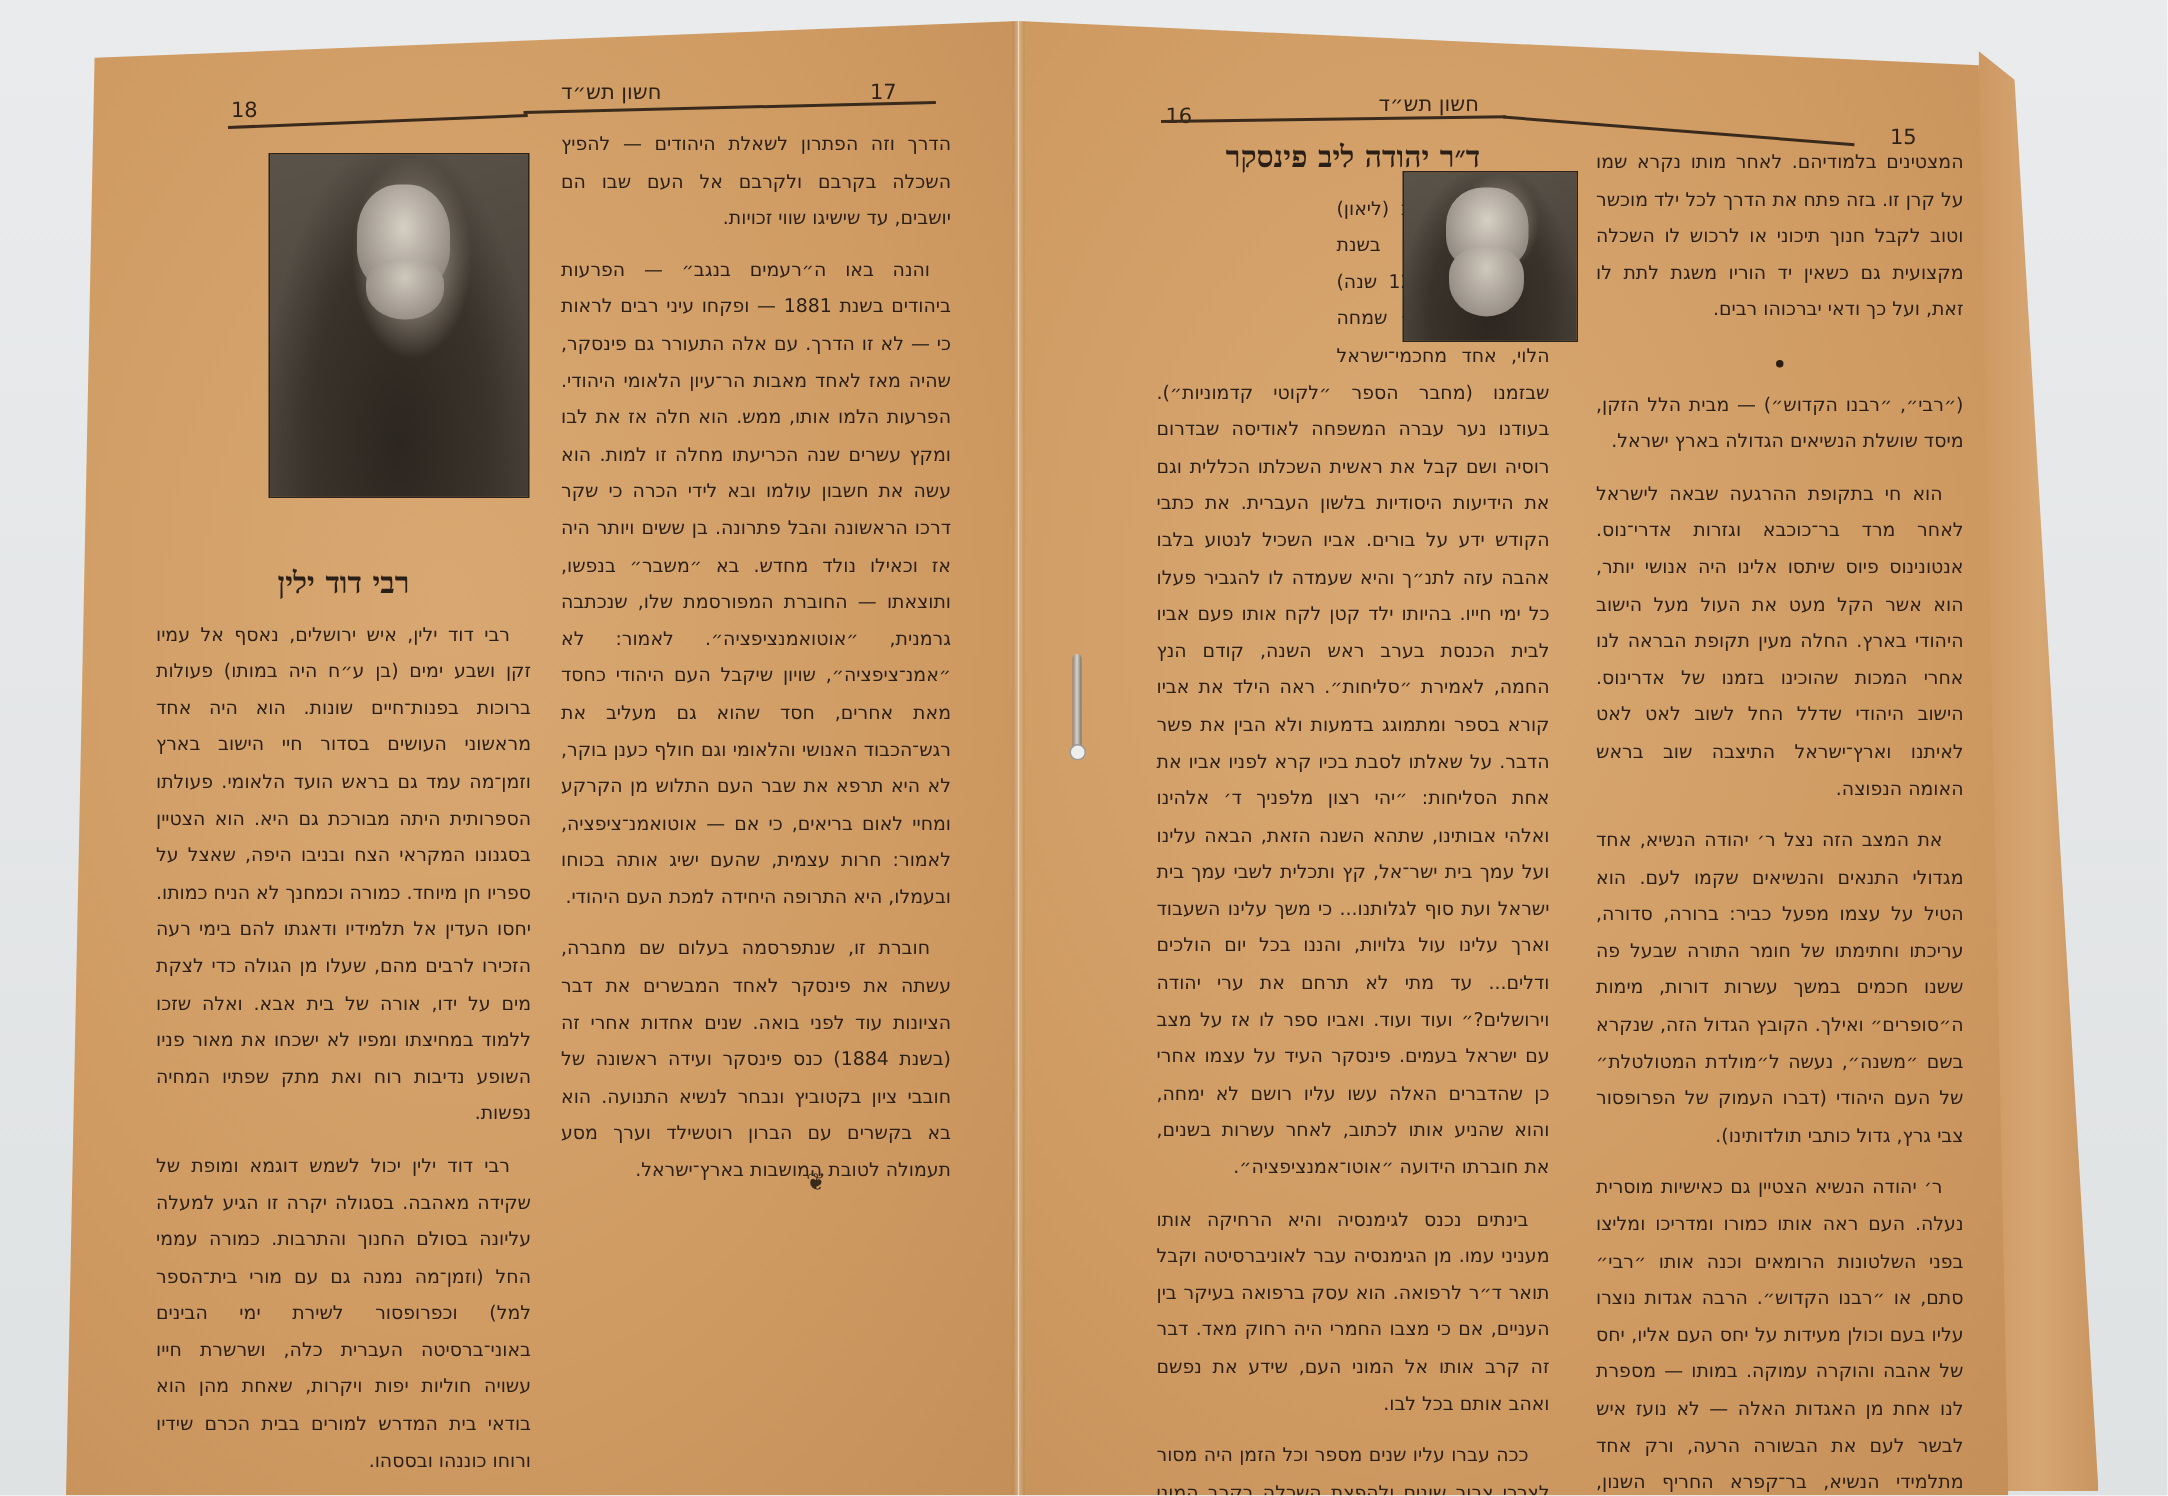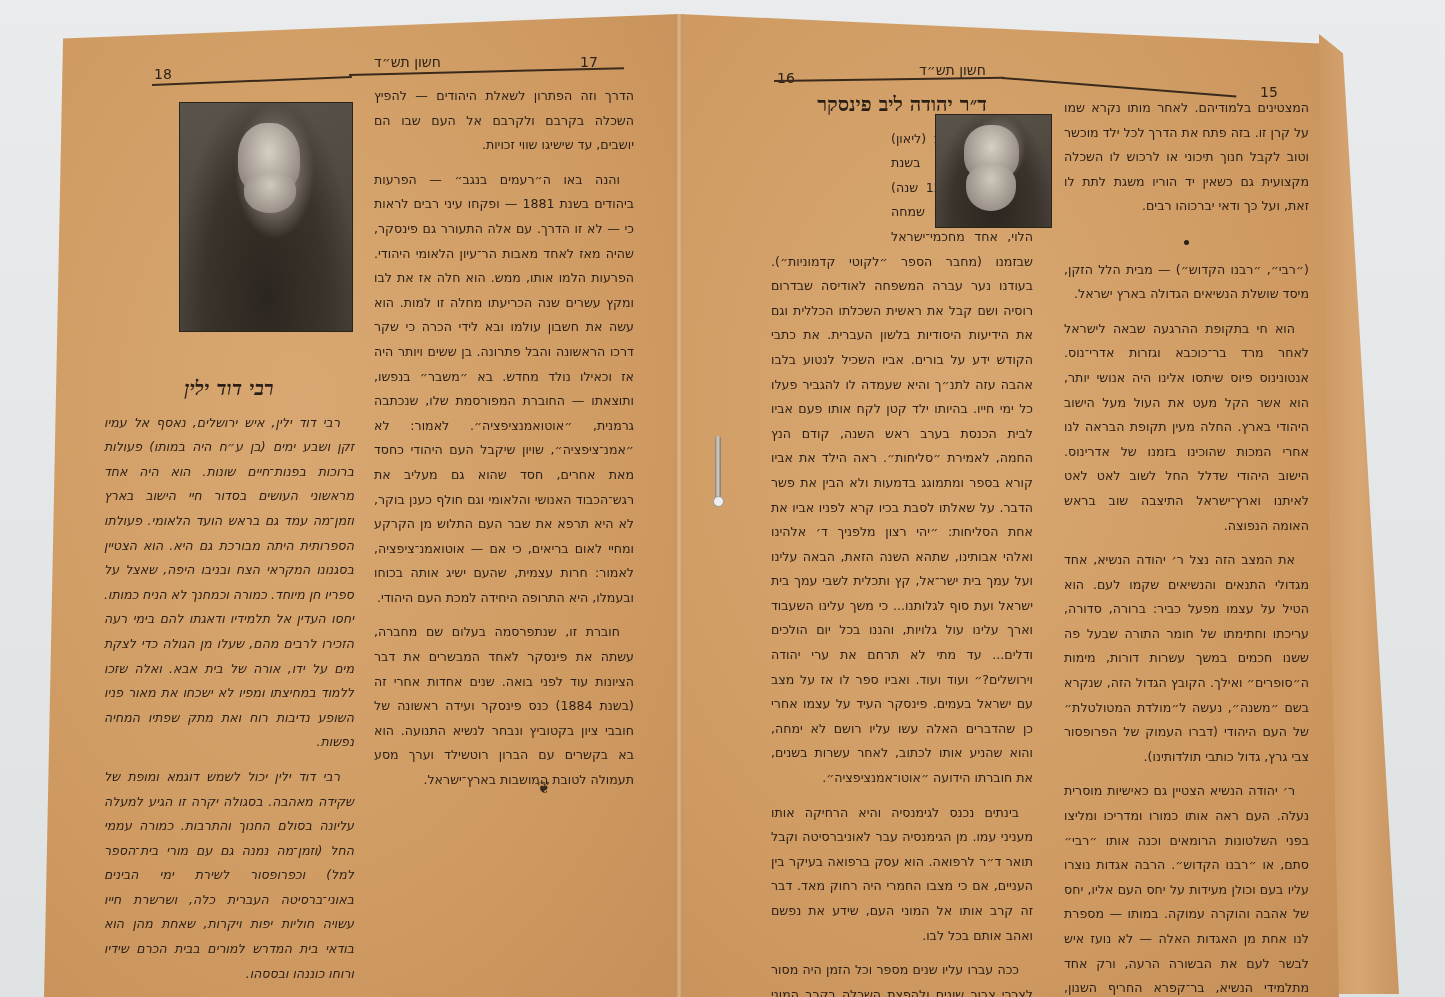--- a/index.html
+++ b/index.html
@@ -88,21 +88,21 @@
     <div class="page-num" style="left:110px; top:52px;">18</div>
     <div class="running-head" style="left:330px; top:40px; direction:rtl;">חשון תש״ד</div>
     <div class="page-num" style="left:536px; top:40px;">17</div>
     <div class="header-line" style="left:108px; top:70px; width:200px; transform:rotate(-2.3deg); transform-origin:left;"></div>
     <div class="header-line" style="left:305px; top:60px; width:275px; transform:rotate(-1.4deg); transform-origin:left;"></div>
 
     <div class="photo" style="left:135px; top:88px; width:172px; height:228px;">
       <div class="face" style="left:58px; top:20px; width:62px; height:72px;"></div>
       <div class="beard" style="left:64px; top:70px; width:52px; height:40px;"></div>
     </div>
-    <div class="col" style="left:60px; top:362px; width:250px;font-style:italic;">
+    <div class="col" style="left:60px; top:362px; width:250px;">
       <div class="heading">רבי דוד ילין</div>
       <p>רבי דוד ילין, איש ירושלים, נאסף אל עמיו זקן ושבע ימים (בן ע״ח היה במותו) פעולות ברוכות בפנות־חיים שונות. הוא היה אחד מראשוני העושים בסדור חיי הישוב בארץ וזמן־מה עמד גם בראש הועד הלאומי. פעולתו הספרותית היתה מבורכת גם היא. הוא הצטיין בסגנונו המקראי הצח ובניבו היפה, שאצל על ספריו חן מיוחד. כמורה וכמחנך לא הניח כמותו. יחסו העדין אל תלמידיו ודאגתו להם בימי רעה הזכירו לרבים מהם, שעלו מן הגולה כדי לצקת מים על ידו, אורה של בית אבא. ואלה שזכו ללמוד במחיצתו ומפיו לא ישכחו את מאור פניו השופע נדיבות רוח ואת מתק שפתיו המחיה נפשות.</p>
       <p>רבי דוד ילין יכול לשמש דוגמא ומופת של שקידה מאהבה. בסגולה יקרה זו הגיע למעלה עליונה בסולם החנוך והתרבות. כמורה עממי החל (וזמן־מה נמנה גם עם מורי בית־הספר למל) וכפרופסור לשירת ימי הבינים באוני־ברסיטה העברית כלה, ושרשרת חייו עשויה חוליות יפות ויקרות, שאחת מהן הוא בודאי בית המדרש למורים בבית הכרם שידיו ורוחו כוננהו ובססהו.</p>
     </div>
 
     <div class="col" style="left:330px; top:70px; width:260px;">
       <p style="text-indent:0">הדרך וזה הפתרון לשאלת היהודים — להפיץ השכלה בקרבם ולקרבם אל העם שבו הם יושבים, עד שישיגו שווי זכויות.</p>
       <p>והנה באו ה״רעמים בנגב״ — הפרעות ביהודים בשנת 1881 — ופקחו עיני רבים לראות כי — לא זו הדרך. עם אלה התעורר גם פינסקר, שהיה מאז לאחד מאבות הר־עיון הלאומי היהודי. הפרעות הלמו אותו, ממש. הוא חלה אז את לבו ומקץ עשרים שנה הכריעתו מחלה זו למות. הוא עשה את חשבון עולמו ובא לידי הכרה כי שקר דרכו הראשונה והבל פתרונה. בן ששים ויותר היה אז וכאילו נולד מחדש. בא ״משבר״ בנפשו, ותוצאתו — החוברת המפורסמת שלו, שנכתבה גרמנית, ״אוטואמנציפציה״. לאמור: לא ״אמנ־ציפציה״, שויון שיקבל העם היהודי כחסד מאת אחרים, חסד שהוא גם מעליב את רגש־הכבוד האנושי והלאומי וגם חולף כענן בוקר, לא היא תרפא את שבר העם התלוש מן הקרקע ומחיי לאום בריאים, כי אם — אוטואמנ־ציפציה, לאמור: חרות עצמית, שהעם ישיג אותה בכוחו ובעמלו, היא התרופה היחידה למכת העם היהודי.</p>
       <p>חוברת זו, שנתפרסמה בעלום שם מחברה, עשתה את פינסקר לאחד המבשרים את דבר הציונות עוד לפני בואה. שנים אחדות אחרי זה (בשנת 1884) כנס פינסקר ועידה ראשונה של חובבי ציון בקטוביץ ונבחר לנשיא התנועה. הוא בא בקשרים עם הברון רוטשילד וערך מסע תעמולה לטובת המושבות בארץ־ישראל.</p>
     </div>

